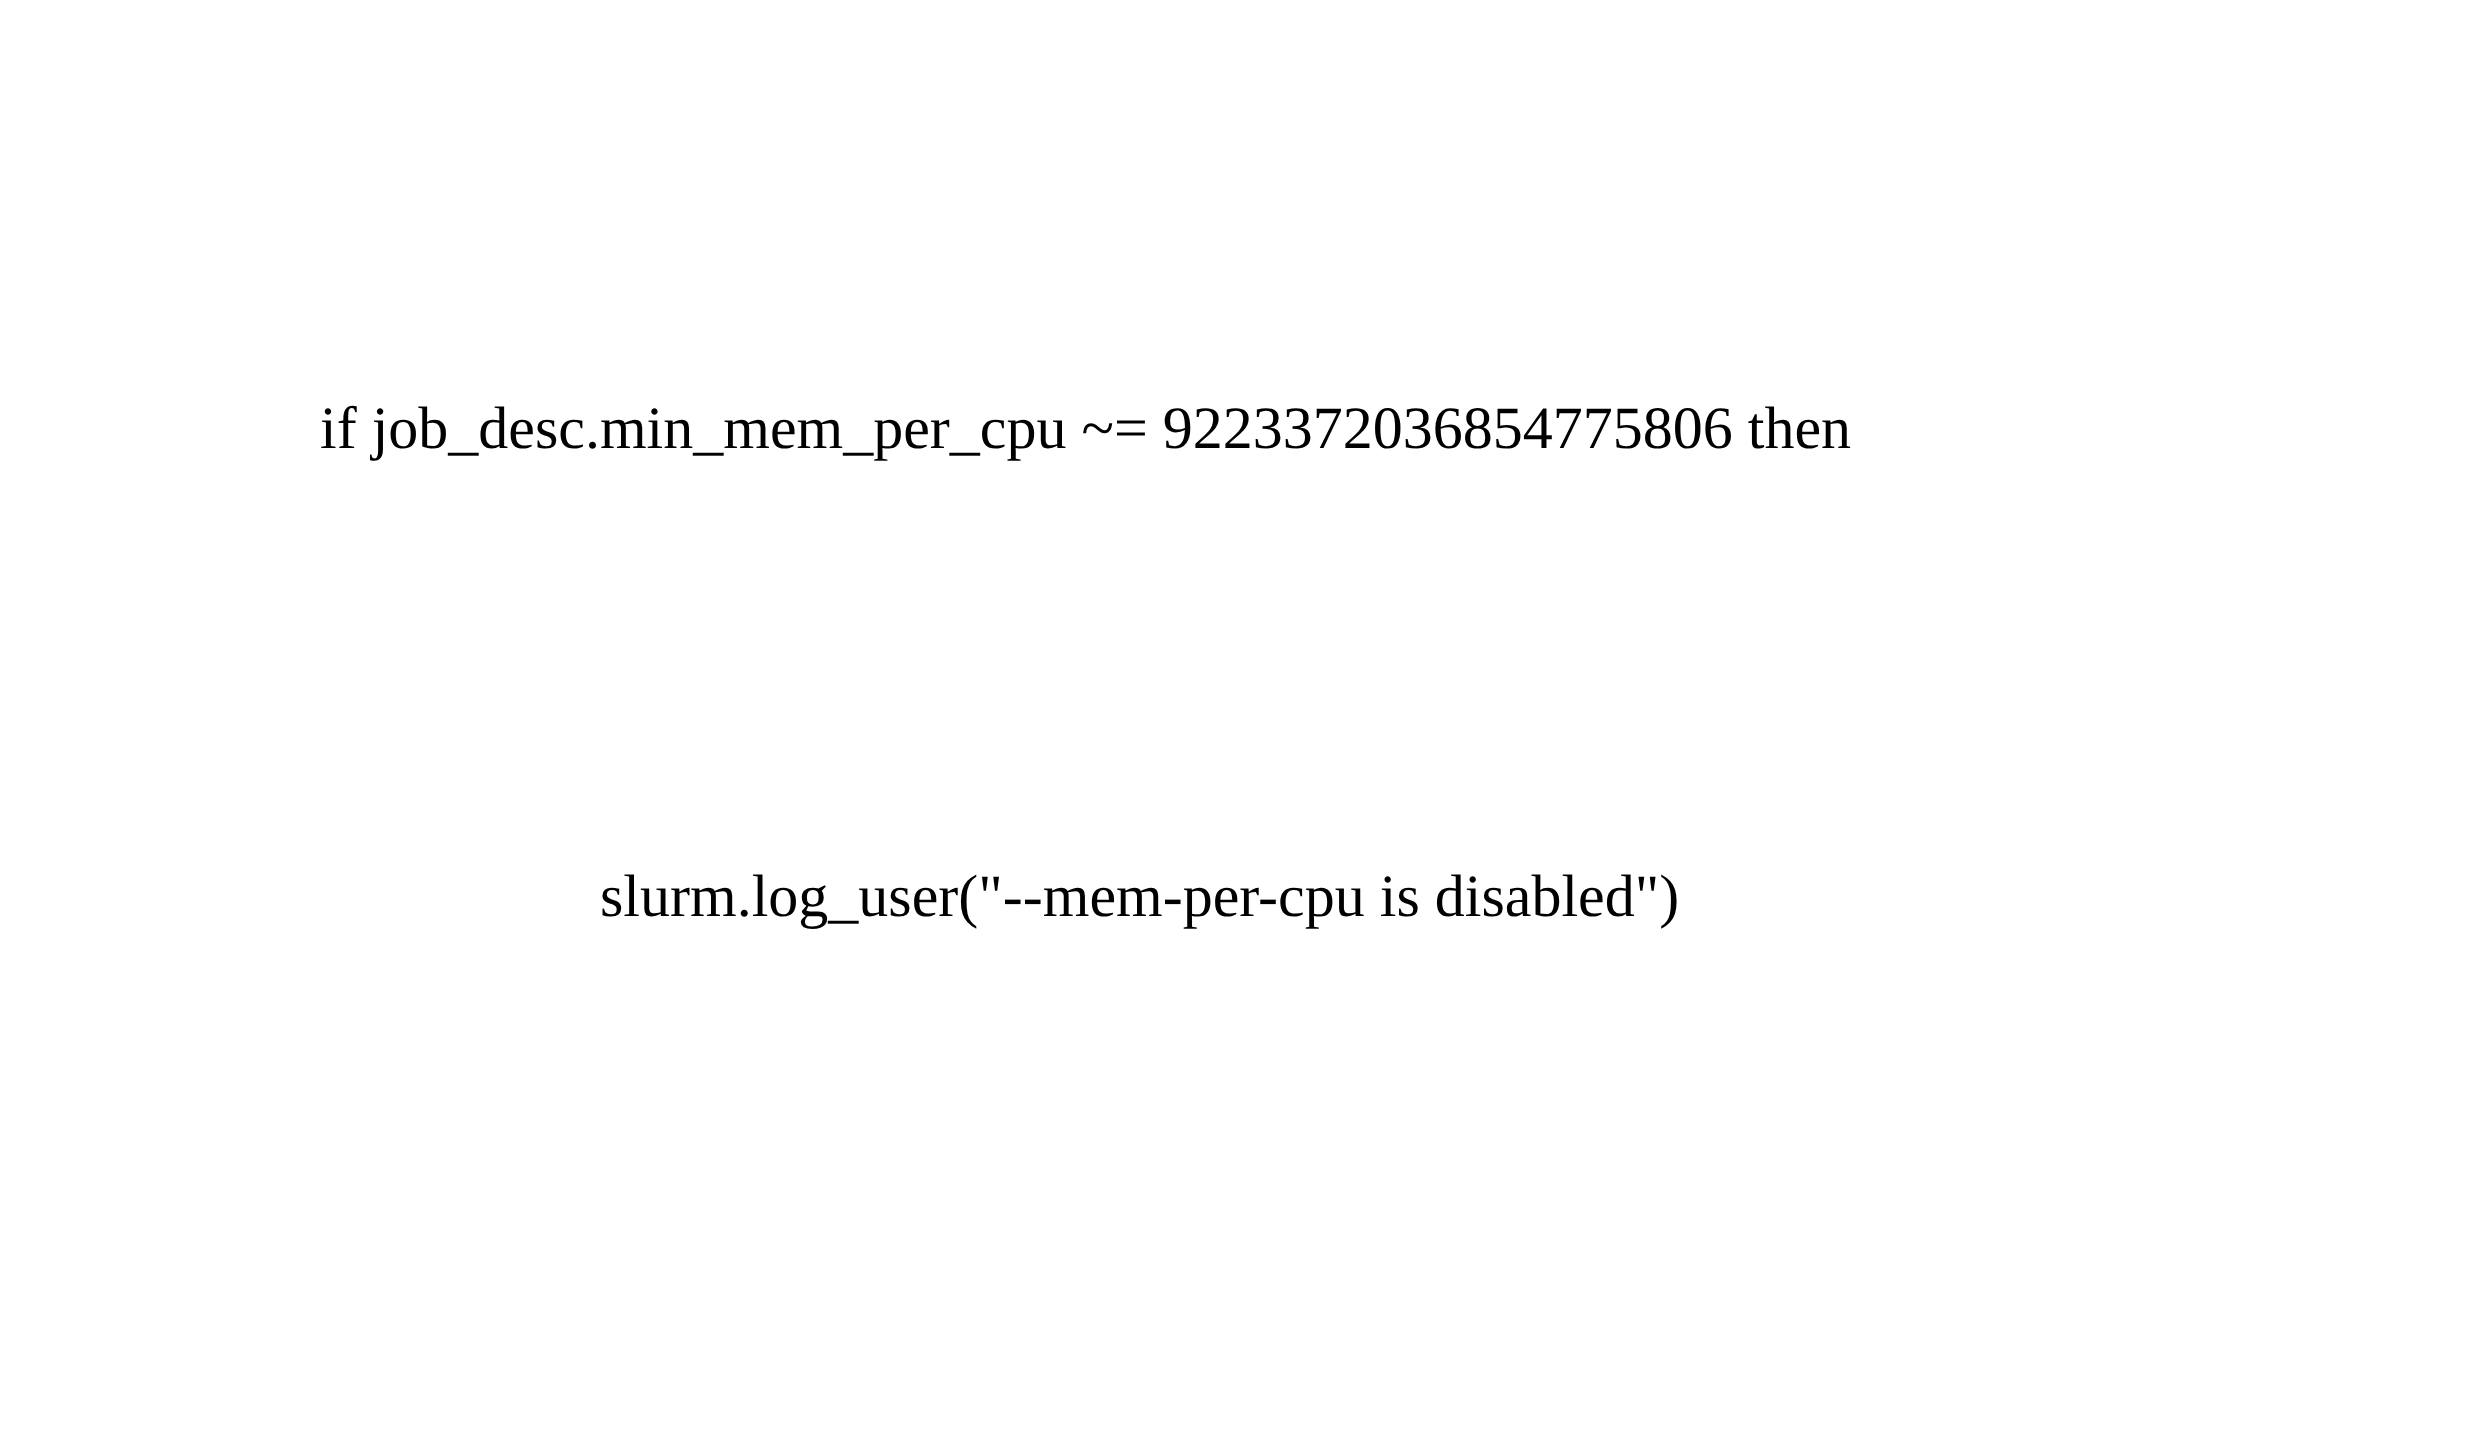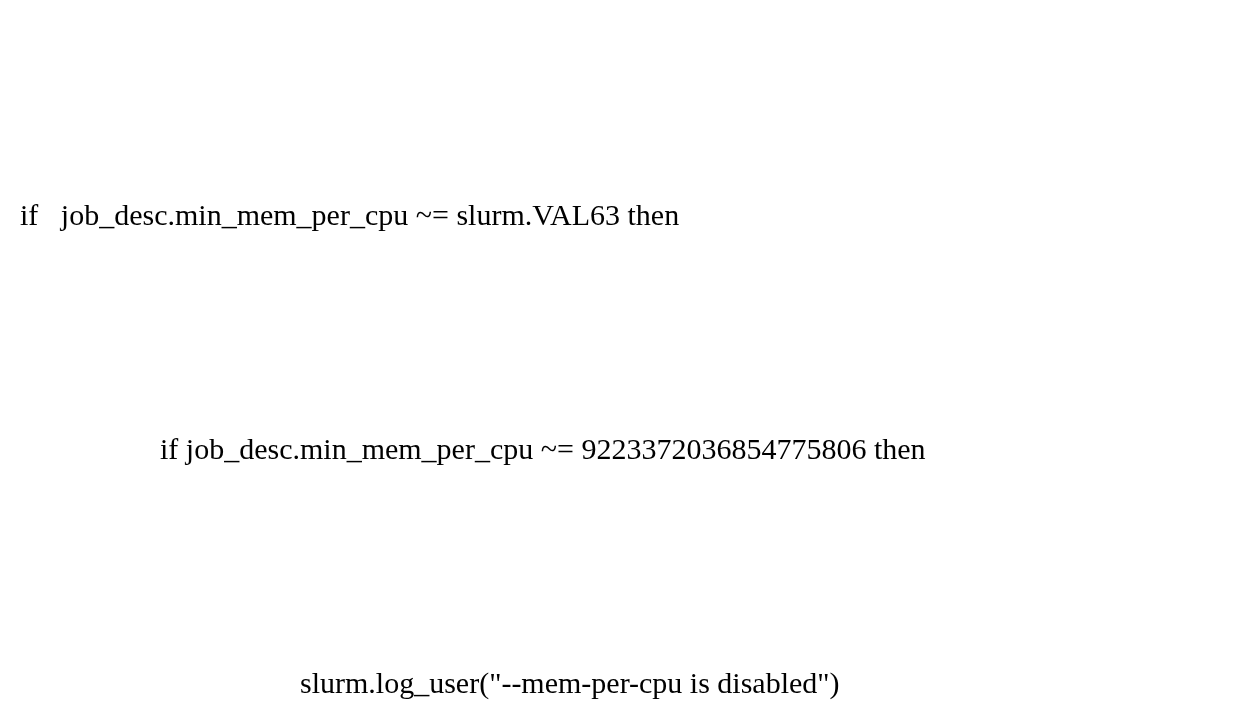--- a/index.html
+++ b/index.html
@@ -22,21 +22,20 @@
       display: block;
     }
     .indent1 { padding-left: 140px; }
     .indent2 { padding-left: 280px; }
     .first-if { padding-left: 0px; }
   </style>
 </head>
 <body>
 
 <div class="code-block">
-  <span class="line first-if">if   job_desc.min_mem_per_cpu ~= slurm.VAL63 then</span>
   <span class="line indent1">if job_desc.min_mem_per_cpu ~= 9223372036854775806 then</span>
   <span class="line indent2">slurm.log_user("--mem-per-cpu is disabled")</span>
   
   
   
   
   
   
 </div>
 

